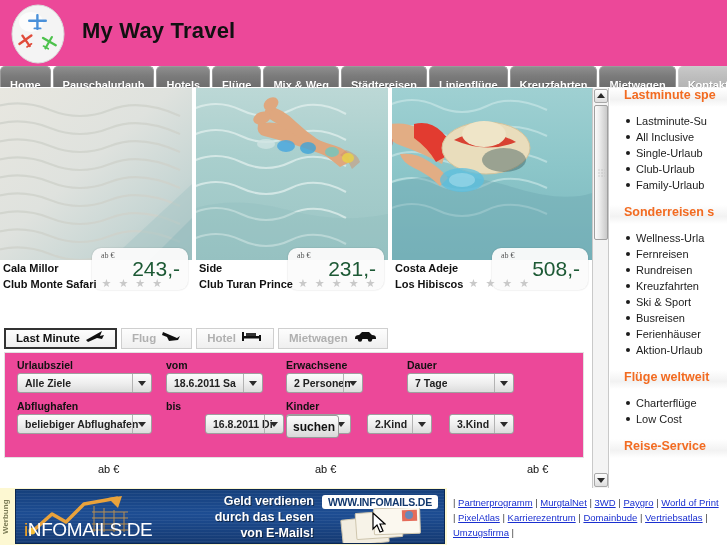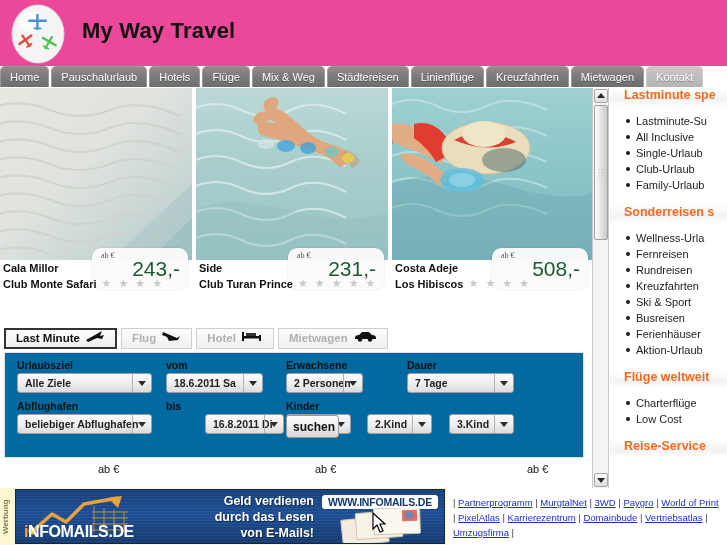--- a/index.html
+++ b/index.html
@@ -37,24 +37,24 @@
   #nav {
     position: absolute; left: 0; top: 66px; width: 727px; height: 22px;
     background: #ffffff;
     white-space: nowrap;
     font-size: 0;
   }
   .nav-item {
     display: inline-block;
     height: 21px;
     line-height: 21px;
-    padding: 0 9px;
+    padding: 8px 9px;
     margin-right: 2px;
     font-size: 11px;
-    font-weight: normal;
+    font-weight: bold;
     color: #ffffff;
     background: linear-gradient(to bottom, #8e8e8e 0%, #7b7b7b 45%, #6e6e6e 100%);
     border-radius: 5px 5px 0 0;
     border: 1px solid #9a9a9a;
     border-bottom: none;
     text-align: center;
     cursor: pointer;
     vertical-align: bottom;
     text-shadow: 0 1px 0 rgba(0,0,0,0.35);
   }
@@ -181,21 +181,21 @@
     border: 1px solid #cfcfcf;
     color: #b0b0b0;
     cursor: pointer;
     white-space: nowrap;
   }
   .s-tab.active { color: #111; border: 2px solid #333; line-height: 17px; }
   .s-tab .tabicon { display: inline-block; vertical-align: middle; margin-left: 5px; }
 
   #form-panel {
     position: absolute; left: 4px; top: 24px; width: 580px; height: 106px;
-    background: #0369a1;
+    background: #ec4899;
     border: 1px solid #e2e2e2;
   }
   .fld-label {
     position: absolute; font-size: 10.5px; font-weight: bold; color: #111;
     white-space: nowrap;
   }
   .sel {
     position: absolute; height: 20px;
     background: linear-gradient(to bottom, #fcfcfc 0%, #efefef 50%, #dcdcdc 100%);
     border: 1px solid #9f9f9f;
@@ -280,21 +280,21 @@
     background: linear-gradient(to bottom, #16407c 0%, #1d4d93 45%, #153a72 100%);
     border: 1px solid #0c2750;
     overflow: hidden;
   }
   #banner .stripes {
     position: absolute; inset: 0;
     background-image: repeating-linear-gradient(to bottom, rgba(255,255,255,.06) 0 1px, transparent 1px 3px);
   }
   #banner-brand {
     position: absolute; left: 8px; bottom: 2px;
-    font-size: 16px; font-weight: bold; color: #ffffff;
+    font-size: 19px; font-weight: normal; color: #ffffff;
     letter-spacing: -0.4px;
   }
   #banner-brand .orange { color: #f5a623; }
   #banner-line1, #banner-line2, #banner-line3 {
     position: absolute; right: 130px;
     font-size: 12.5px; font-weight: bold; color: #ffffff;
     text-align: right; white-space: nowrap;
     text-shadow: 1px 1px 0 rgba(0,0,0,.5);
   }
   #banner-line1 { top: 4px; }

